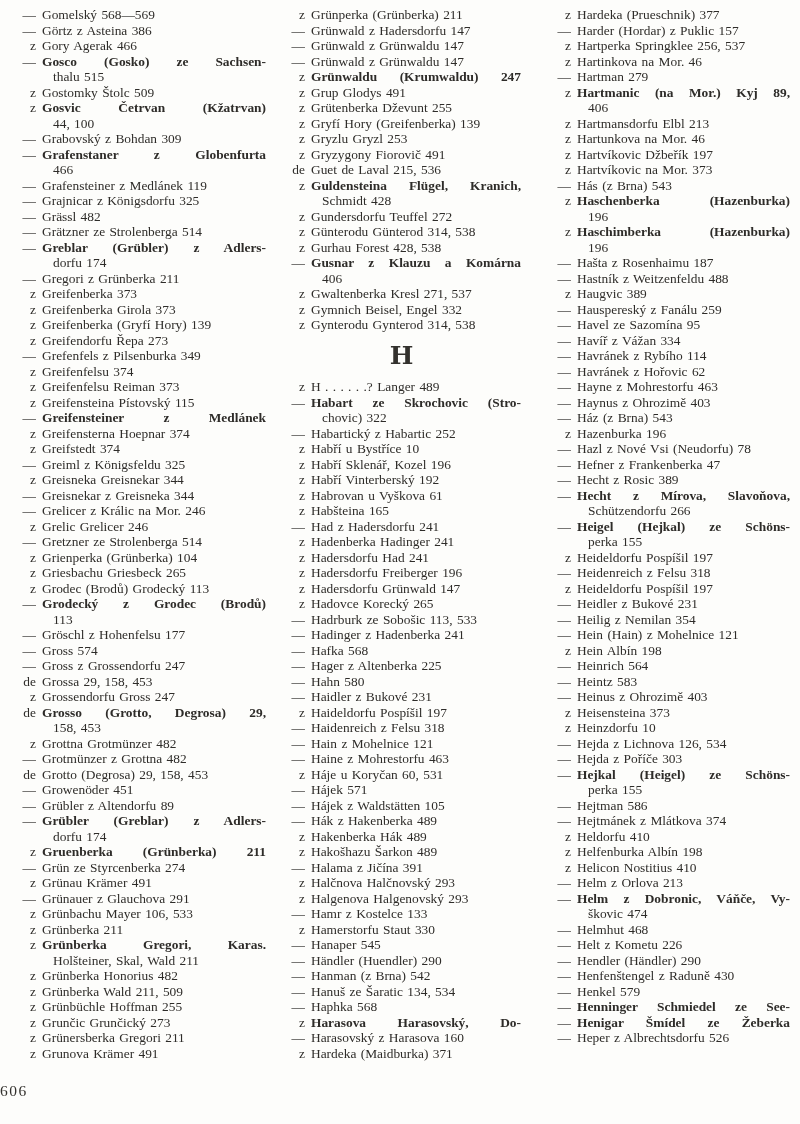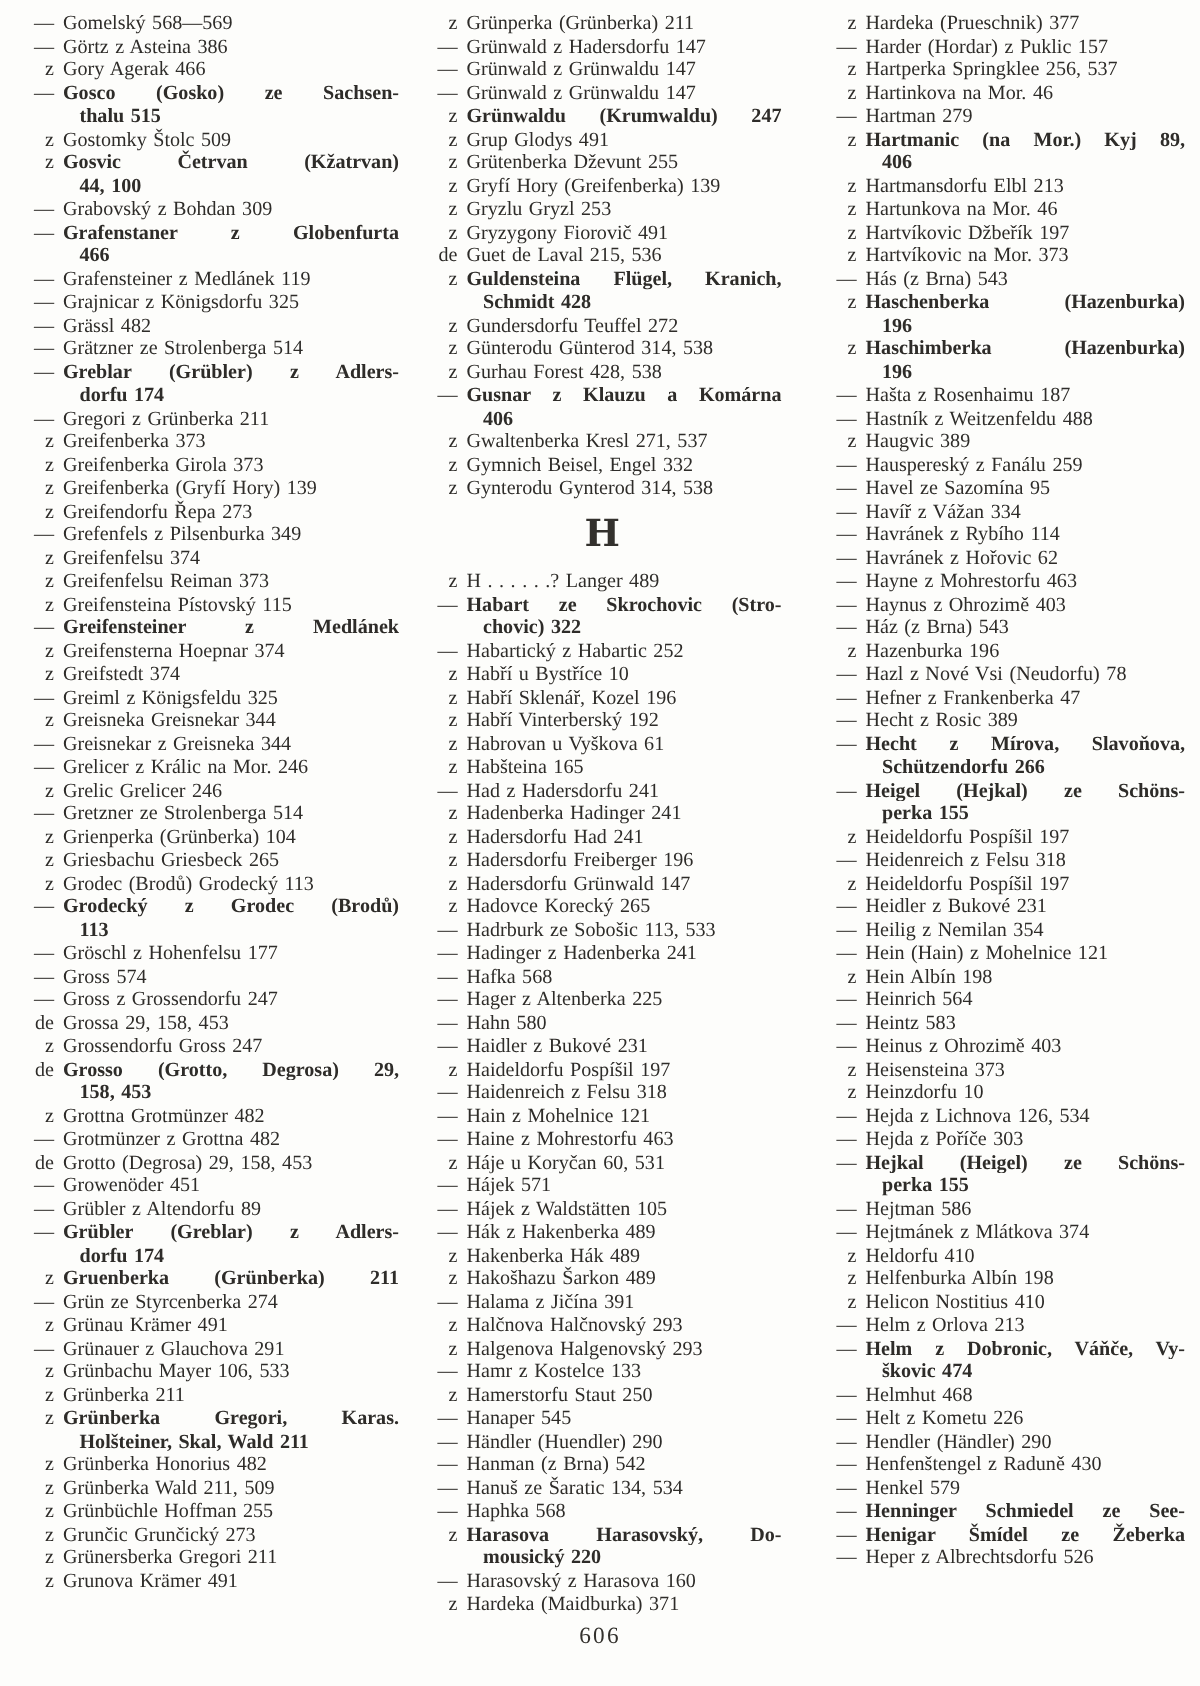--- a/index.html
+++ b/index.html
@@ -44,38 +44,38 @@
     white-space: nowrap;
     overflow: visible;
   }
   .line.just .text {
     white-space: normal;
     text-align: justify;
     text-align-last: justify;
     overflow: hidden;
     font-weight: bold;
   }
-  .line.cont .text { padding-left: 11px; font-weight: bold; }
+  .line.cont .text { padding-left: 11px; }
   .section-header {
     height: 46.5px;
     display: flex;
     align-items: center;
     justify-content: center;
     font-family: "DejaVu Serif", serif;
     font-size: 25px;
     font-weight: bold;
     letter-spacing: 1px;
     color: #33312d;
   }
   .page-footer {
     position: absolute;
     top: 1082px;
     left: 0;
     width: 100%;
-    text-align: center;
+    text-align: left;
     font-size: 15.5px;
     letter-spacing: 1.5px;
     color: #33312d;
   }
 </style>
 </head>
 <body>
 
 <div class="page">
   <div class="columns">
@@ -574,21 +574,21 @@
         <div class="line">
           <span class="prefix">z</span>
           <span class="text">Halgenova Halgenovský 293</span>
         </div>
         <div class="line">
           <span class="prefix">—</span>
           <span class="text">Hamr z Kostelce 133</span>
         </div>
         <div class="line">
           <span class="prefix">z</span>
-          <span class="text">Hamerstorfu Staut 250</span>
+          <span class="text">Hamerstorfu Staut 330</span>
         </div>
         <div class="line">
           <span class="prefix">—</span>
           <span class="text">Hanaper 545</span>
         </div>
         <div class="line">
           <span class="prefix">—</span>
           <span class="text">Händler (Huendler) 290</span>
         </div>
         <div class="line">
@@ -599,24 +599,20 @@
           <span class="prefix">—</span>
           <span class="text">Hanuš ze Šaratic 134, 534</span>
         </div>
         <div class="line">
           <span class="prefix">—</span>
           <span class="text">Haphka 568</span>
         </div>
         <div class="line just">
           <span class="prefix">z</span>
           <span class="text">Harasova Harasovský, Do-</span>
-        </div>
-        <div class="line cont">
-          <span class="prefix"></span>
-          <span class="text">mousický 220</span>
         </div>
         <div class="line">
           <span class="prefix">—</span>
           <span class="text">Harasovský z Harasova 160</span>
         </div>
         <div class="line">
           <span class="prefix">z</span>
           <span class="text">Hardeka (Maidburka) 371</span>
         </div>
       </div>

